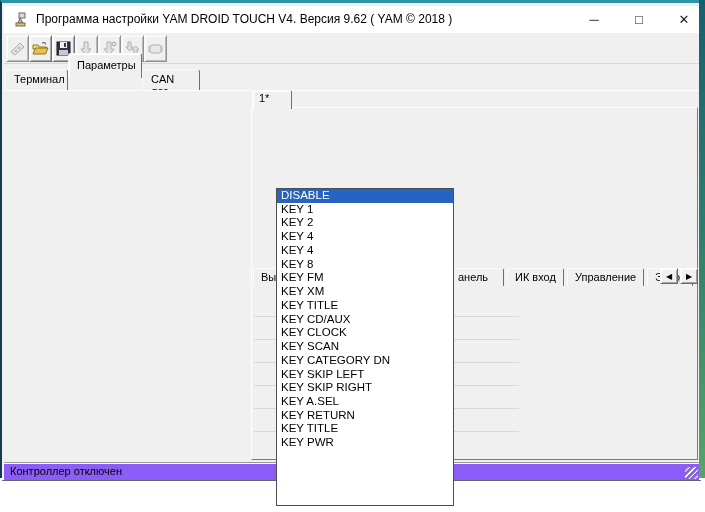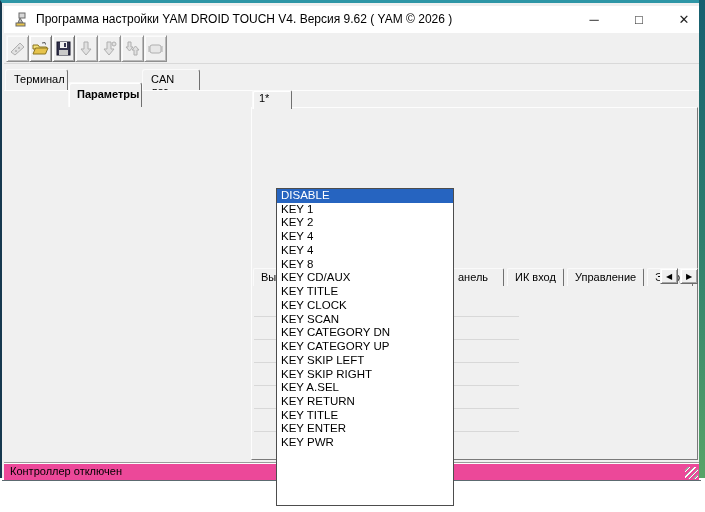--- a/index.html
+++ b/index.html
@@ -24,22 +24,22 @@
   #toolbar{left:2px;top:30px;width:695px;height:31px;background:#f0f0f0;border-bottom:1px solid #d9d9d9;box-sizing:border-box;}
   .tbtn{top:2px;width:23px;height:27px;box-sizing:border-box;background:#f0f0f0;
     border:1px solid;border-color:#fafafa #707070 #707070 #fafafa;
     box-shadow:inset 1px 1px 0 #fff, inset -1px -1px 0 #a8a8a8;
     display:flex;align-items:center;justify-content:center;}
   .tbtn.disabled{opacity:.75;}
   
   .mtab{top:66px;height:21px;box-sizing:border-box;background:#f0f0f0;
     border:1px solid;border-color:#fafafa #707070 #707070 #fafafa;border-bottom:none;
     border-radius:3px 3px 0 0;padding:3px 8px 0 8px;}
-  .mtab.active{top:79px;height:25px;padding-top:5px;z-index:3;
-    box-shadow:inset 1px 1px 0 #fff;font-weight:bold;}
+  .mtab.active{top:50px;height:25px;padding-top:5px;z-index:3;
+    box-shadow:inset 1px 1px 0 #fff;}
   #main-content{left:2px;top:87px;width:695px;height:370px;background:#f0f0f0;
     border-top:1px solid #fdfdfd;box-sizing:border-box;z-index:1;}
   
   .groupbox{border:1px solid #b4b4b4;border-radius:3px;
     box-shadow:inset 1px 1px 0 #fdfdfd,1px 1px 0 #fdfdfd;box-sizing:border-box;}
   .legend{position:absolute;top:-7px;left:8px;background:#f0f0f0;padding:0 4px;font-size:11px;}
   
   #btable{left:13px;top:103px;width:229px;height:342px;border:1px solid #6f6f6f;box-sizing:border-box;background:#f7f7f7;}
   #btable-head{display:flex;height:21px;border-bottom:2px solid #444;background:#f2f2f2;}
   #btable-head .hc{flex:1;border-right:1px solid #555;box-sizing:border-box;
@@ -75,21 +75,21 @@
   #keylist{left:276px;top:188px;width:178px;height:318px;background:#fff;
     border:1px solid #4d4d4d;box-sizing:border-box;z-index:50;}
   .kitem{height:13.74px;line-height:13.7px;padding-left:4px;font-size:11.5px;white-space:nowrap;}
   
   .iorow-label{width:60px;text-align:right;font-size:11px;}
   .iotab{top:265px;height:18px;box-sizing:border-box;background:#f0f0f0;
     border:1px solid;border-color:#fafafa #707070 #707070 #fafafa;border-bottom:none;
     border-radius:2px 2px 0 0;padding:2px 0 0 7px;font-size:11px;overflow:hidden;white-space:nowrap;z-index:2;}
   .faintline{height:1px;background:#d8d8d8;z-index:1;}
   
-  #statusbar{left:2px;top:459px;width:695px;height:18px;background:#ec4899;
+  #statusbar{left:2px;top:459px;width:695px;height:18px;background:#8b5cf6;
     border-top:1px solid #9a9a9a;box-shadow:inset 0 1px 0 #fdfdfd;box-sizing:border-box;
     padding:2px 0 0 6px;font-size:11px;}
   #resize-grip{left:683px;top:464px;width:13px;height:12px;
     background:repeating-linear-gradient(135deg,transparent 0 2px,#9d9d9d 2px 3px,#fff 3px 4px);}
   #win-bottom-line{left:0;top:477px;width:699px;height:1px;background:#5c6a70;}
   .graytext{color:#9a9a9a;}
   .clip{overflow:hidden;white-space:nowrap;}
 </style>
 </head>
 <body>
@@ -97,21 +97,21 @@
 <div class="abs" id="desktop-strip"></div>
 
 <div class="abs" id="win">
 
   <div class="abs" id="titlebar">
     <svg class="abs" style="left:9px;top:6px" width="16" height="16" viewBox="0 0 16 16">
       <rect x="6" y="1" width="6" height="5" fill="#d8d8d8" stroke="#6a6a6a" stroke-width="1"></rect>
       <path d="M7 6 L5 11 L10 11 Z" fill="#bdbdbd" stroke="#6a6a6a" stroke-width="1"></path>
       <rect x="3" y="11" width="9" height="3" fill="#e6c34c" stroke="#6a6a6a" stroke-width="1"></rect>
     </svg>
-    <span class="abs" id="title-text">Программа настройки YAM DROID TOUCH V4. Версия 9.62 ( YAM © 2026 )</span>
+    <span class="abs" id="title-text">Программа настройки YAM DROID TOUCH V4. Версия 9.62 ( YAM © 2018 )</span>
     <div class="abs wctl" style="left:573px">─</div>
     <div class="abs wctl" style="left:618px">□</div>
     <div class="abs wctl" style="left:663px">✕</div>
   </div>
 
   <div class="abs" id="toolbar">
     <div class="abs tbtn disabled" style="left:2px">
       <svg width="17" height="15" viewBox="0 0 17 15">
         <path d="M2 11 L11 2 L15 6 L6 14 Z" fill="#dcdcdc" stroke="#9a9a9a"></path>
         <circle cx="7" cy="10" r="1" fill="#9a9a9a"></circle>
@@ -288,26 +288,26 @@
   <div class="abs" id="win-bottom-line"></div>
 </div>
 
 <div class="abs" id="keylist">
   <div class="kitem" style="background:#2664c0;color:#fff">DISABLE</div>
   <div class="kitem">KEY 1</div>
   <div class="kitem">KEY 2</div>
   <div class="kitem">KEY 4</div>
   <div class="kitem">KEY 4</div>
   <div class="kitem">KEY 8</div>
+  <div class="kitem">KEY FM</div>
+  <div class="kitem">KEY XM</div>
+  <div class="kitem">KEY TITLE</div>
   <div class="kitem">KEY CD/AUX</div>
-  <div class="kitem">KEY TITLE</div>
   <div class="kitem">KEY CLOCK</div>
   <div class="kitem">KEY SCAN</div>
   <div class="kitem">KEY CATEGORY DN</div>
-  <div class="kitem">KEY CATEGORY UP</div>
   <div class="kitem">KEY SKIP LEFT</div>
   <div class="kitem">KEY SKIP RIGHT</div>
   <div class="kitem">KEY A.SEL</div>
   <div class="kitem">KEY RETURN</div>
   <div class="kitem">KEY TITLE</div>
-  <div class="kitem">KEY ENTER</div>
   <div class="kitem">KEY PWR</div>
 </div>
 
 </body></html>

